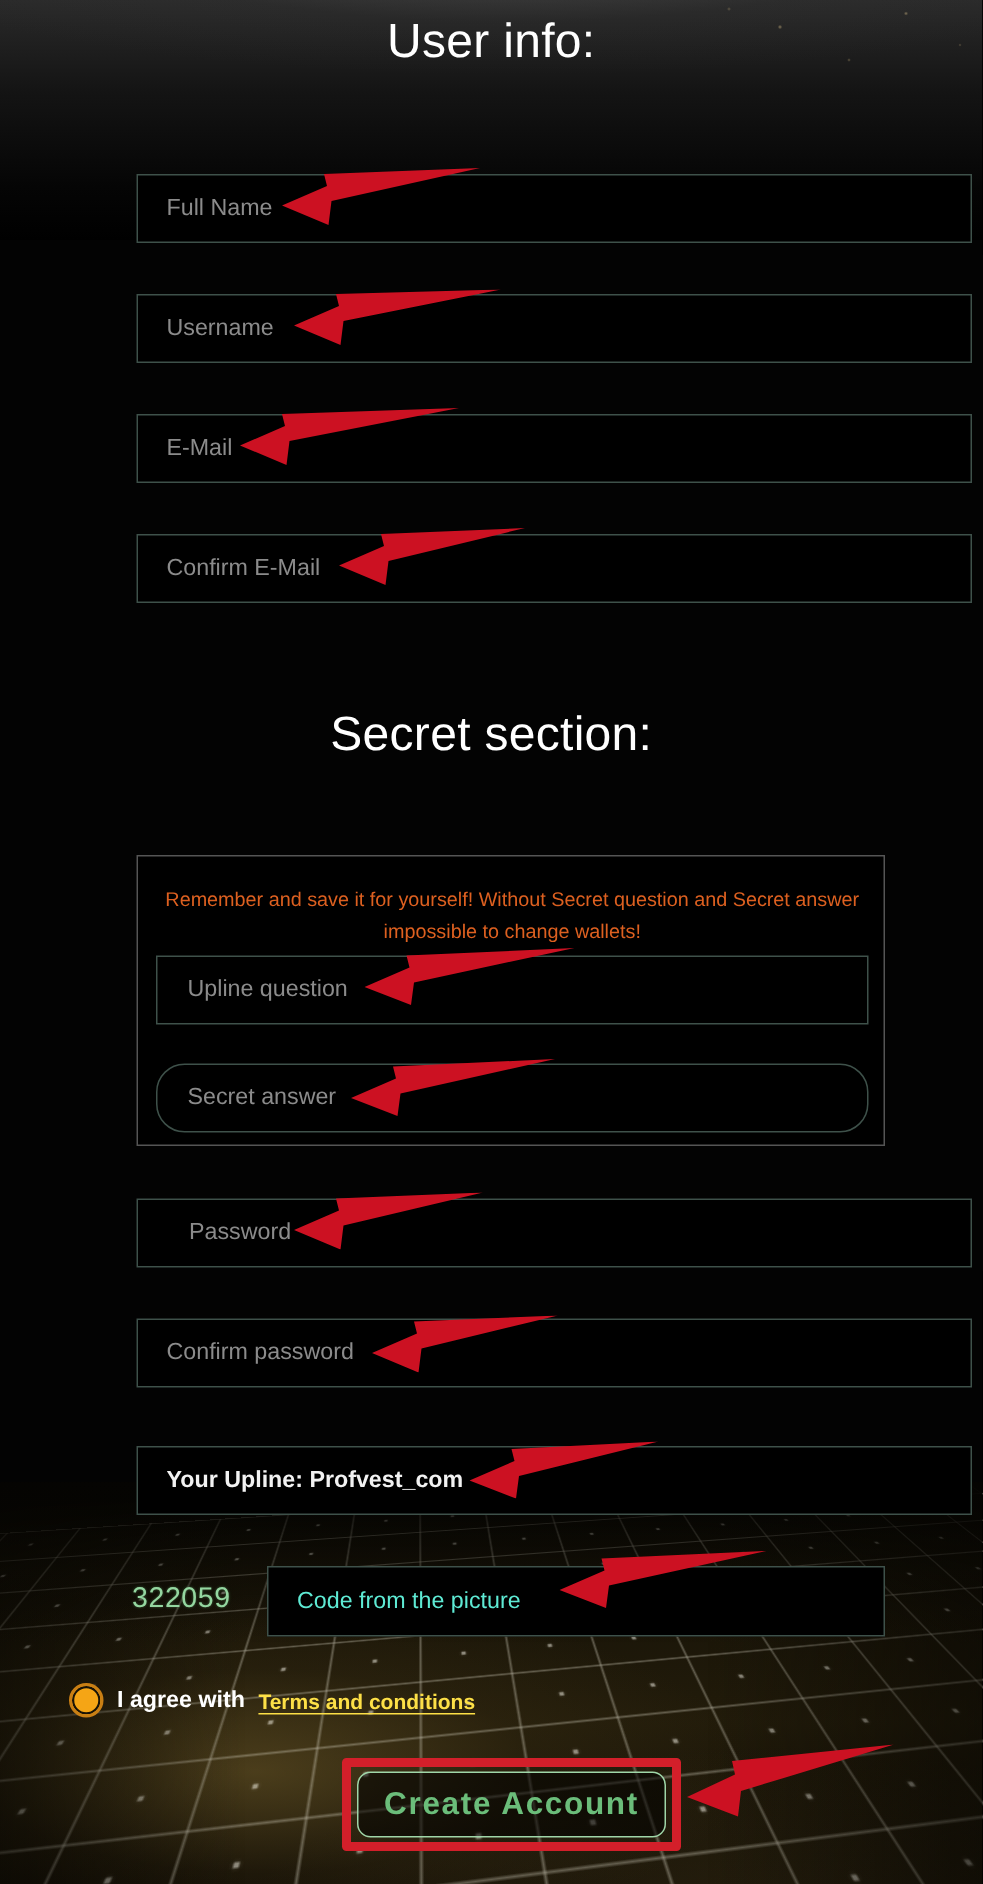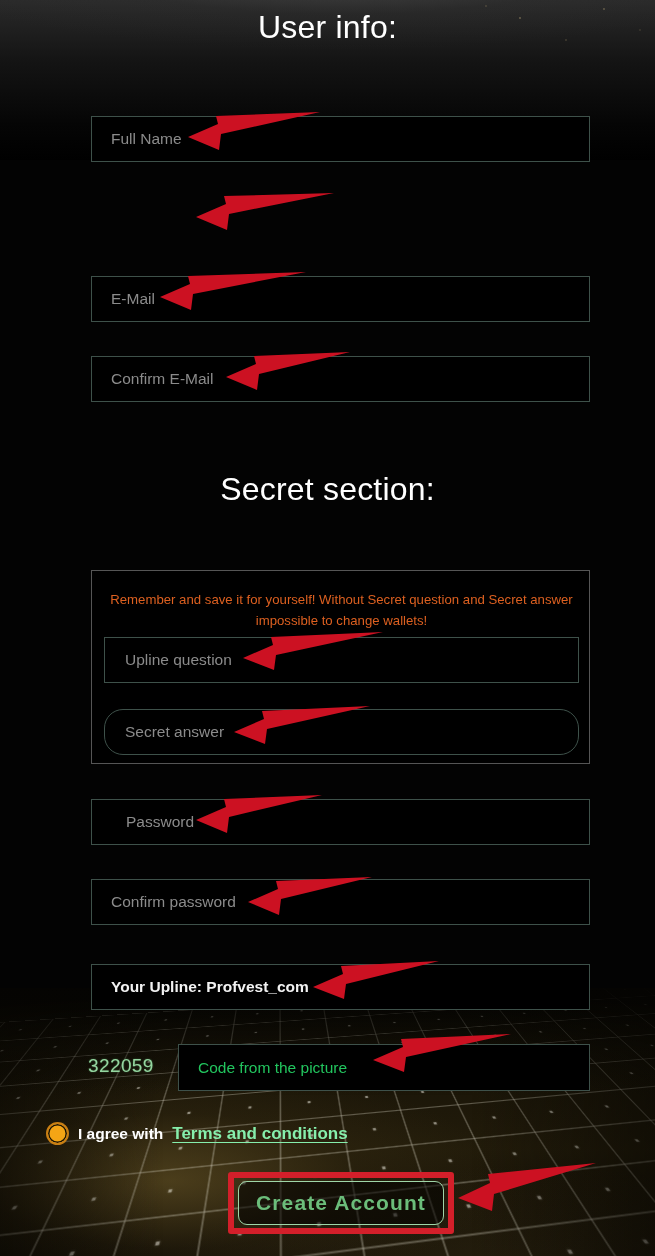--- a/index.html
+++ b/index.html
@@ -97,21 +97,21 @@
     font-weight: 400;
     letter-spacing: 0.2px;
     white-space: nowrap;
   }
   #heading-user  { top: 9px; }
   #heading-secret{ top: 471px; }
 
   .field {
     position: absolute;
     left: 91px;
-    width: 499px;
+    width: 557px;
     height: 46px;
     border: 1px solid #3e514a;
     background: #000000;
     display: flex;
     align-items: center;
     padding-left: 19px;
     color: #8b8b8b;
     font-size: 15.5px;
   }
   .field.filled { color: #f2f2f2; font-weight: 700; font-size: 15.5px; }
@@ -170,21 +170,21 @@
   }
   #f-captcha {
     position: absolute;
     left: 178px; top: 1044px;
     width: 412px; height: 47px;
     border: 1px solid #3e514a;
     background: #000000;
     display: flex;
     align-items: center;
     padding-left: 19px;
-    color: #22c55e;
+    color: #5eead4;
     font-size: 15.5px;
   }
 
   
   .agree-row {
     position: absolute;
     left: 2px; top: 1122px;
     width: 655px;
     display: flex;
     justify-content: flex-start;
@@ -197,22 +197,22 @@
     width: 23px; height: 23px;
     border-radius: 50%;
     background: #f5a515;
     border: 2px solid #c97f14;
     box-shadow: inset 0 0 0 1.5px #191306;
     flex: none;
     cursor: pointer;
   }
   .agree-text { color: #ffffff; font-size: 15.5px; font-weight: 700; }
   .agree-link {
-    color: #86efac;
-    font-size: 17px;
+    color: #fde047;
+    font-size: 14px;
     font-weight: 700;
     text-decoration: underline;
     text-underline-offset: 3px;
     cursor: pointer;
   }
 
   
   .btn-highlight {
     position: absolute;
     left: 228px; top: 1172px;
@@ -254,20 +254,23 @@
     <div class="mesh-fade"></div>
   </div>
 
   <div class="content">
 
     <div class="heading" id="heading-user">User info:</div>
 
     <div class="field" id="f-fullname">
       <span>Full Name</span>
     </div>
+    <div class="field" id="f-username">
+      <span>Username</span>
+    </div>
     <div class="field" id="f-email">
       <span>E-Mail</span>
     </div>
     <div class="field" id="f-confemail">
       <span>Confirm E-Mail</span>
     </div>
 
     <div class="heading" id="heading-secret">Secret section:</div>
 
     <div class="secret-box">

